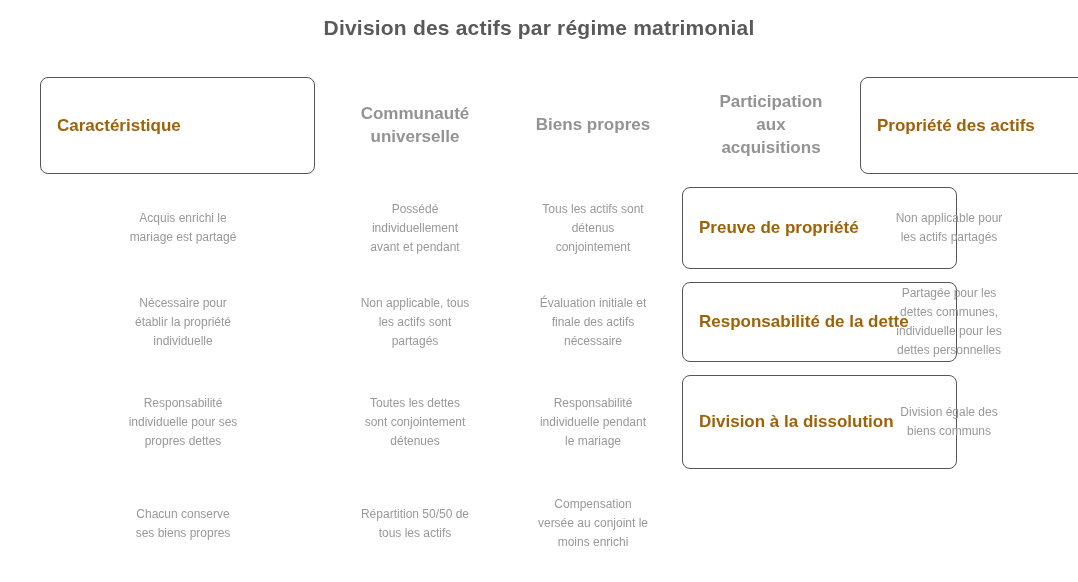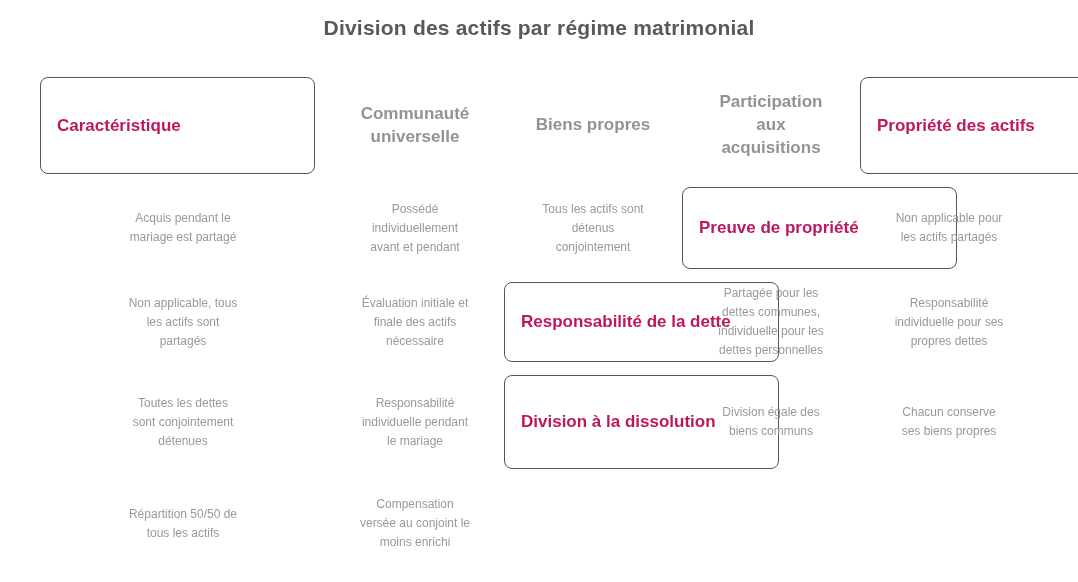--- a/index.html
+++ b/index.html
@@ -35,21 +35,21 @@
   .label-box {
     width: 275px;
     box-sizing: border-box;
     border: 1.5px solid #565656;
     border-radius: 8px;
     display: flex;
     align-items: center;
     padding-left: 16px;
     font-size: 17px;
     font-weight: bold;
-    color: #be185d;
+    color: #a16207;
   }
   .col-header {
     display: flex;
     align-items: center;
     justify-content: center;
     text-align: center;
     font-size: 17px;
     font-weight: bold;
     color: #939393;
     line-height: 1.35;
@@ -77,32 +77,35 @@
 
     <div class="label-box">Caractéristique</div>
     <div class="col-header">Communauté
 universelle</div>
     <div class="col-header">Biens propres</div>
     <div class="col-header">Participation
 aux
 acquisitions</div>
 
     <div class="label-box">Propriété des actifs</div>
-    <div class="cell">Acquis pendant le
+    <div class="cell">Acquis enrichi le
 mariage est partagé</div>
     <div class="cell">Possédé
 individuellement
 avant et pendant</div>
     <div class="cell">Tous les actifs sont
 détenus
 conjointement</div>
 
     <div class="label-box">Preuve de propriété</div>
     <div class="cell">Non applicable pour
 les actifs partagés</div>
+    <div class="cell">Nécessaire pour
+établir la propriété
+individuelle</div>
     <div class="cell">Non applicable, tous
 les actifs sont
 partagés</div>
     <div class="cell">Évaluation initiale et
 finale des actifs
 nécessaire</div>
 
     <div class="label-box">Responsabilité de la dette</div>
     <div class="cell">Partagée pour les
 dettes communes,

